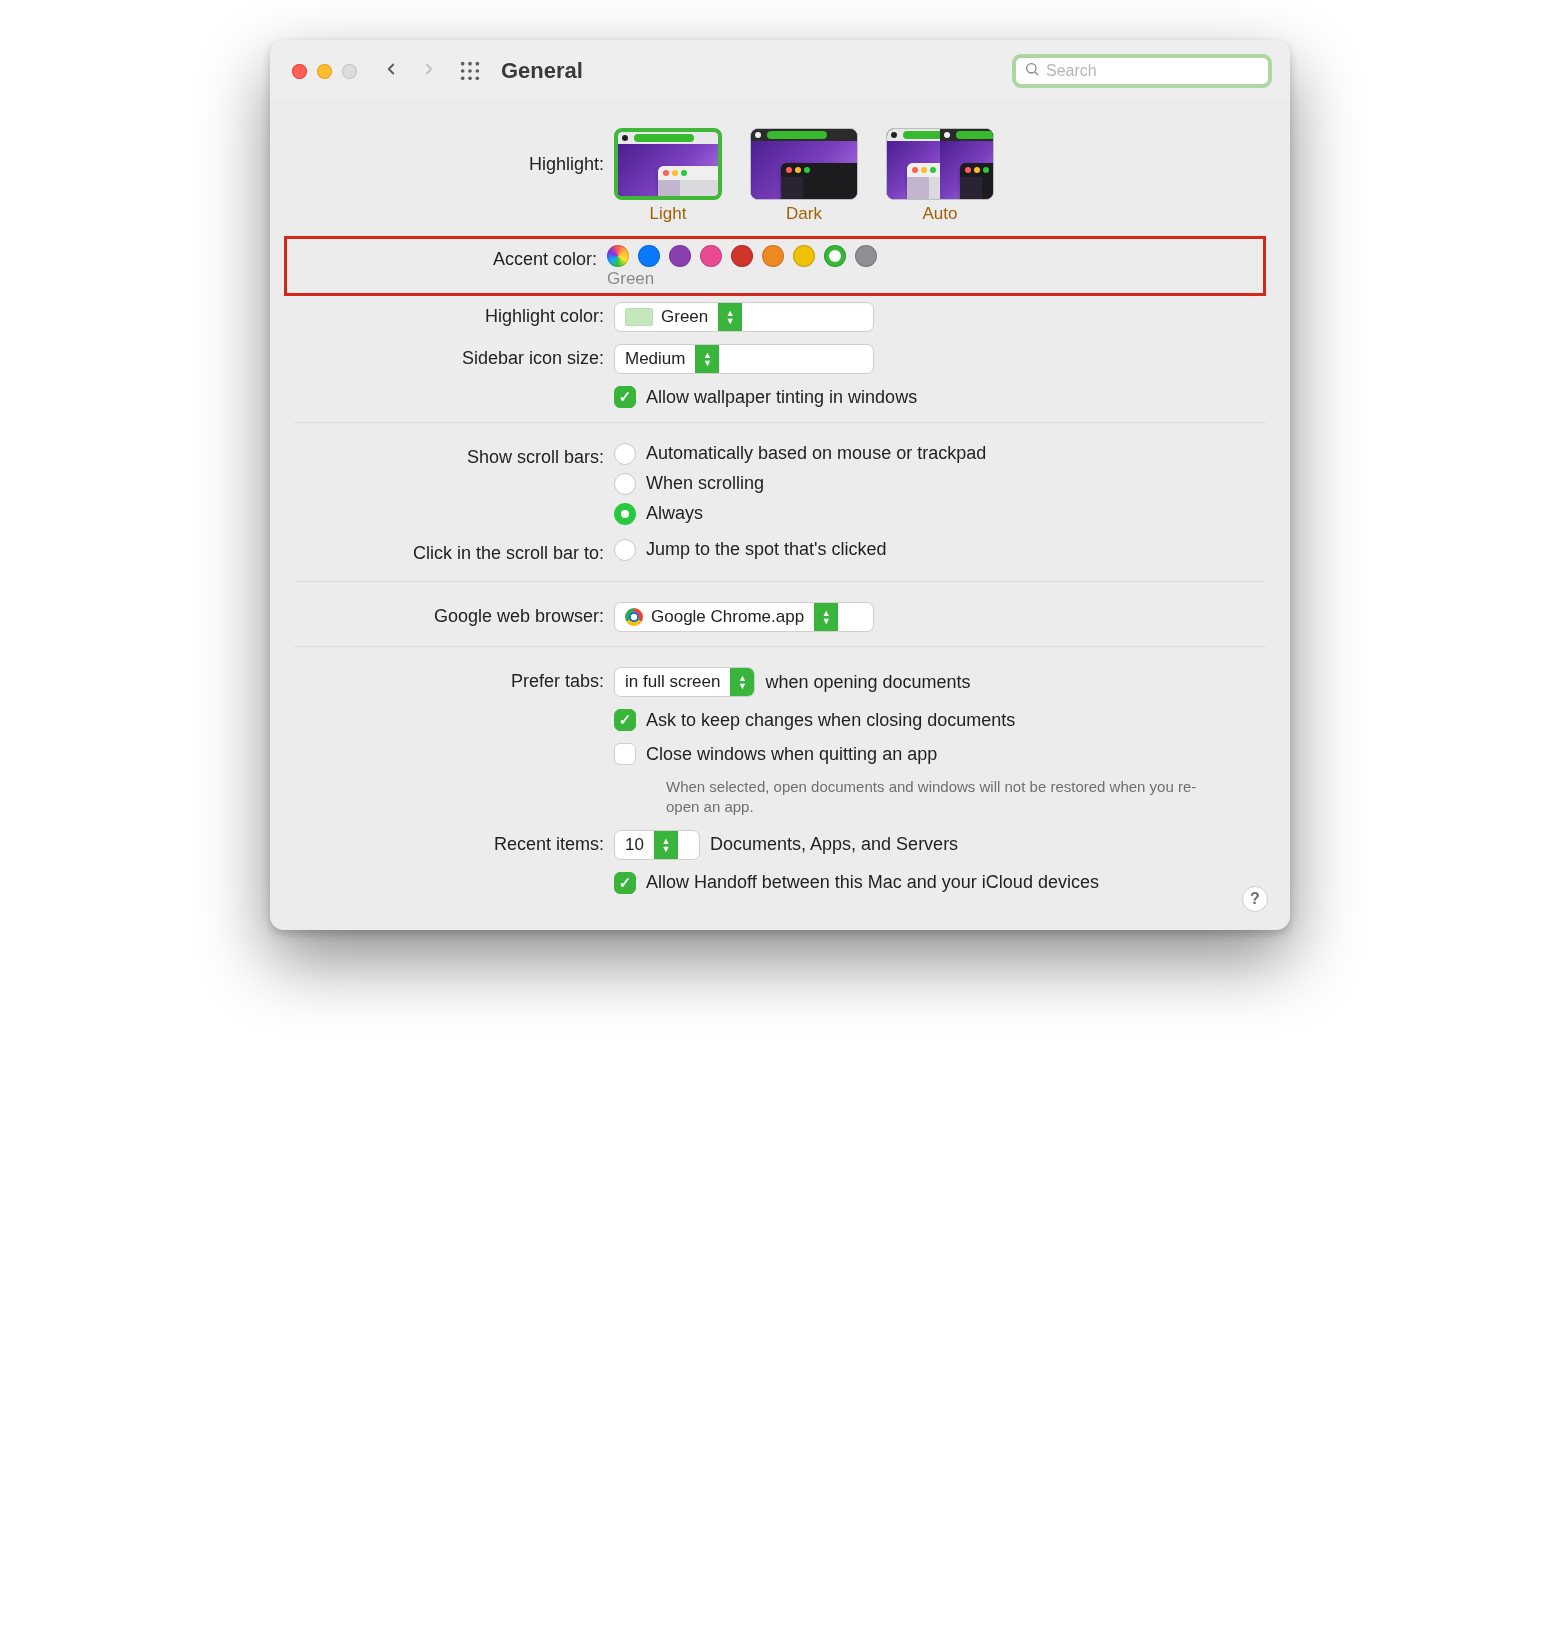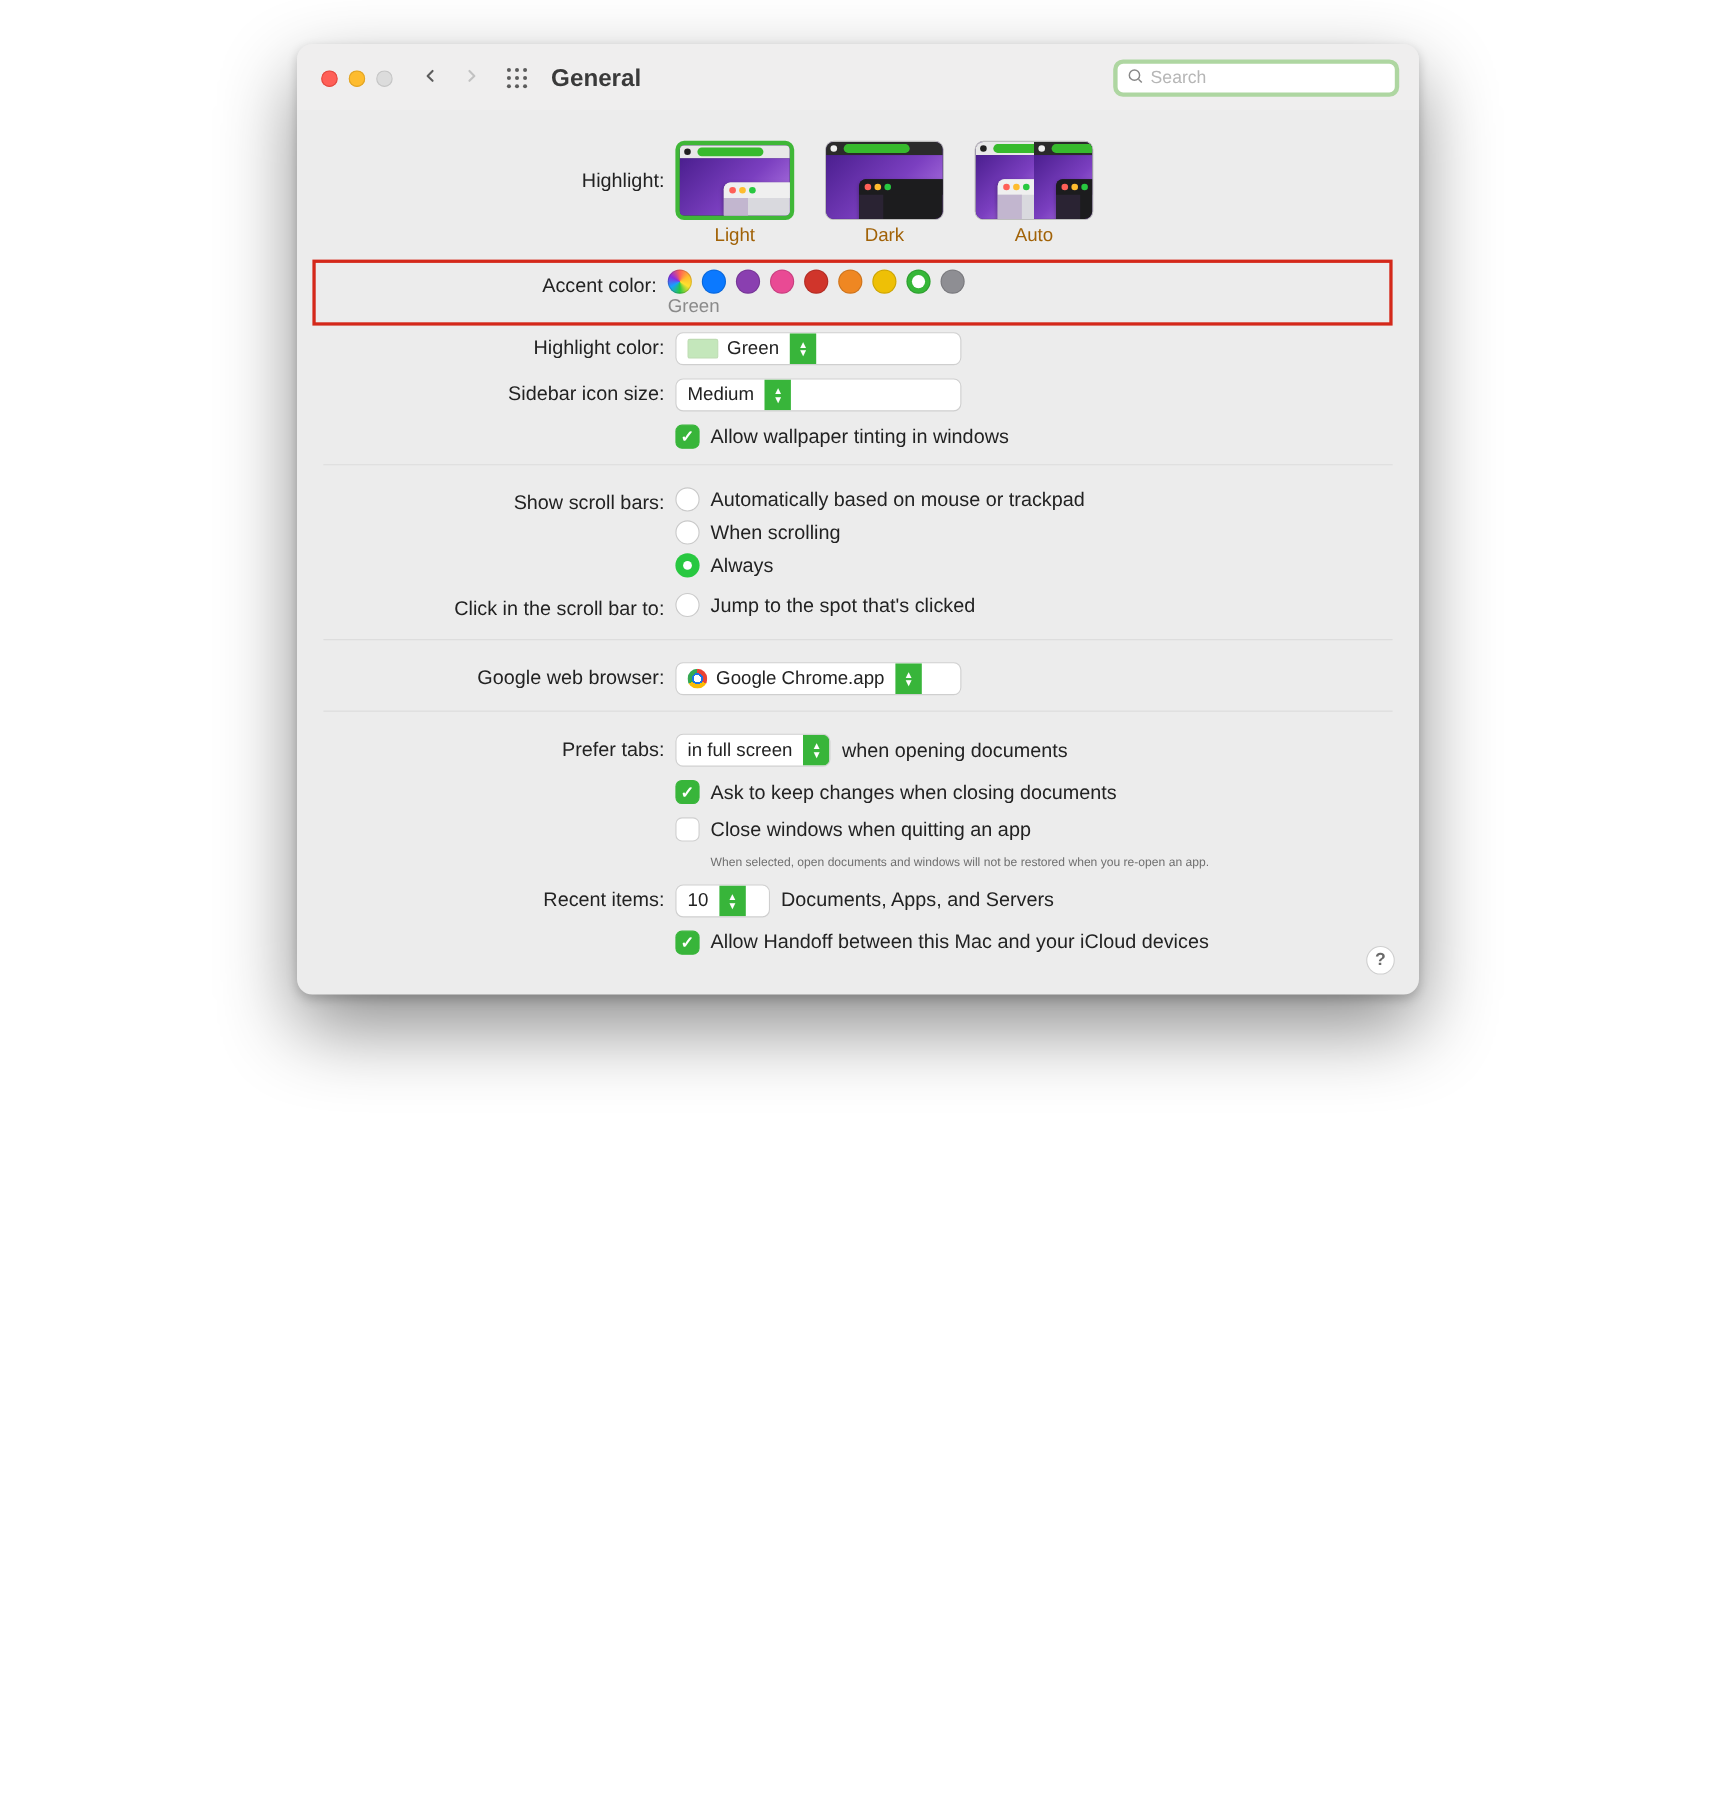--- a/index.html
+++ b/index.html
@@ -141,30 +141,30 @@
 
   .checkbox { display:inline-flex; align-items:center; gap:10px; }
   .cb {
     width:22px; height:22px; border-radius:6px;
     border:1px solid #cfcfcf; background:#fff; display:inline-flex;
     align-items:center; justify-content:center; color:#fff; font-size:15px; font-weight:700;
   }
   .cb.checked{ background:#38b53a; border-color:#38b53a; }
 
   .radio-list { display:flex; flex-direction:column; gap:8px; }
-  .radio { display:inline-flex; align-items:center; gap:10px; }
+  .radio { display:inline-flex; gap:10px; }
   .rb {
     width:22px; height:22px; border-radius:50%;
     border:1px solid #c9c9c9; background:#fff; display:inline-flex;
     align-items:center; justify-content:center;
   }
   .rb.checked{ border:none; background:#28c840; }
   .rb.checked::after{ content:""; width:8px;height:8px;border-radius:50%; background:#fff; }
 
-  .hint { color:#6f6f6f; font-size:11px; line-height:1.35; max-width:540px; margin-left:32px; }
+  .hint { color:#6f6f6f; font-size:15px; line-height:1.35; max-width:540px; margin-left:52px; }
 
   .help {
     position:absolute; right:22px; bottom:18px;
     width:26px; height:26px; border-radius:50%; background:#fff;
     border:1px solid #cfcfcf; color:#6a6a6a; font-weight:600;
     display:flex; align-items:center; justify-content:center; font-size:16px;
   }
   .window{ position:relative; }
 </style>
 </head>

